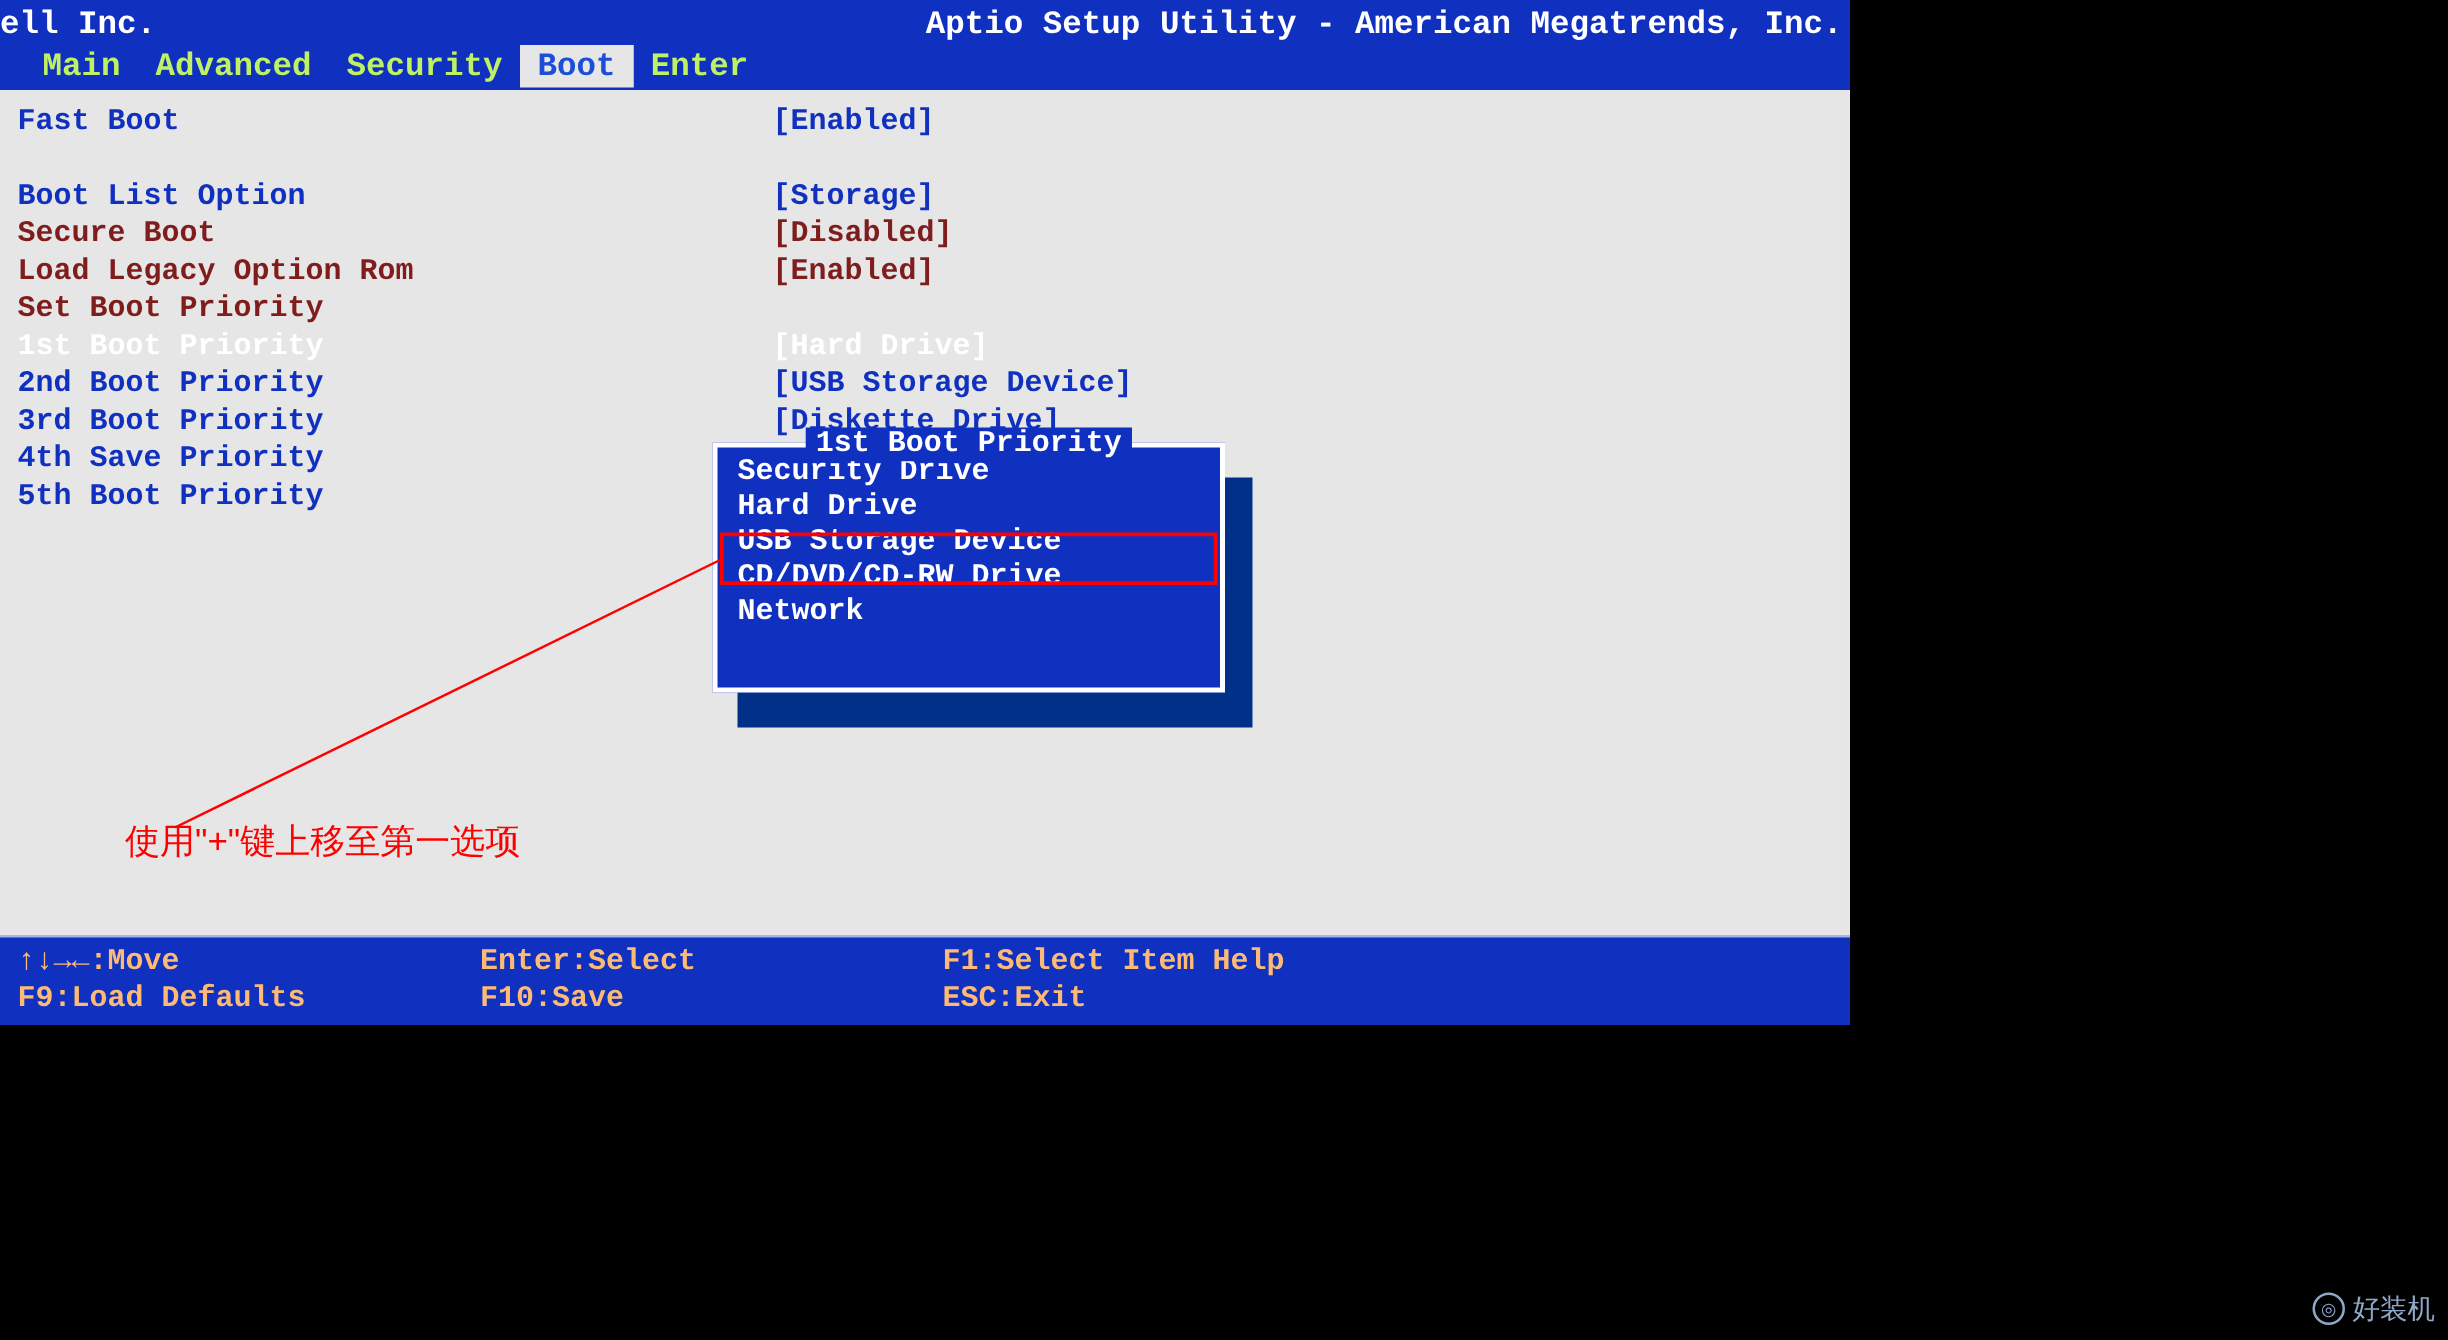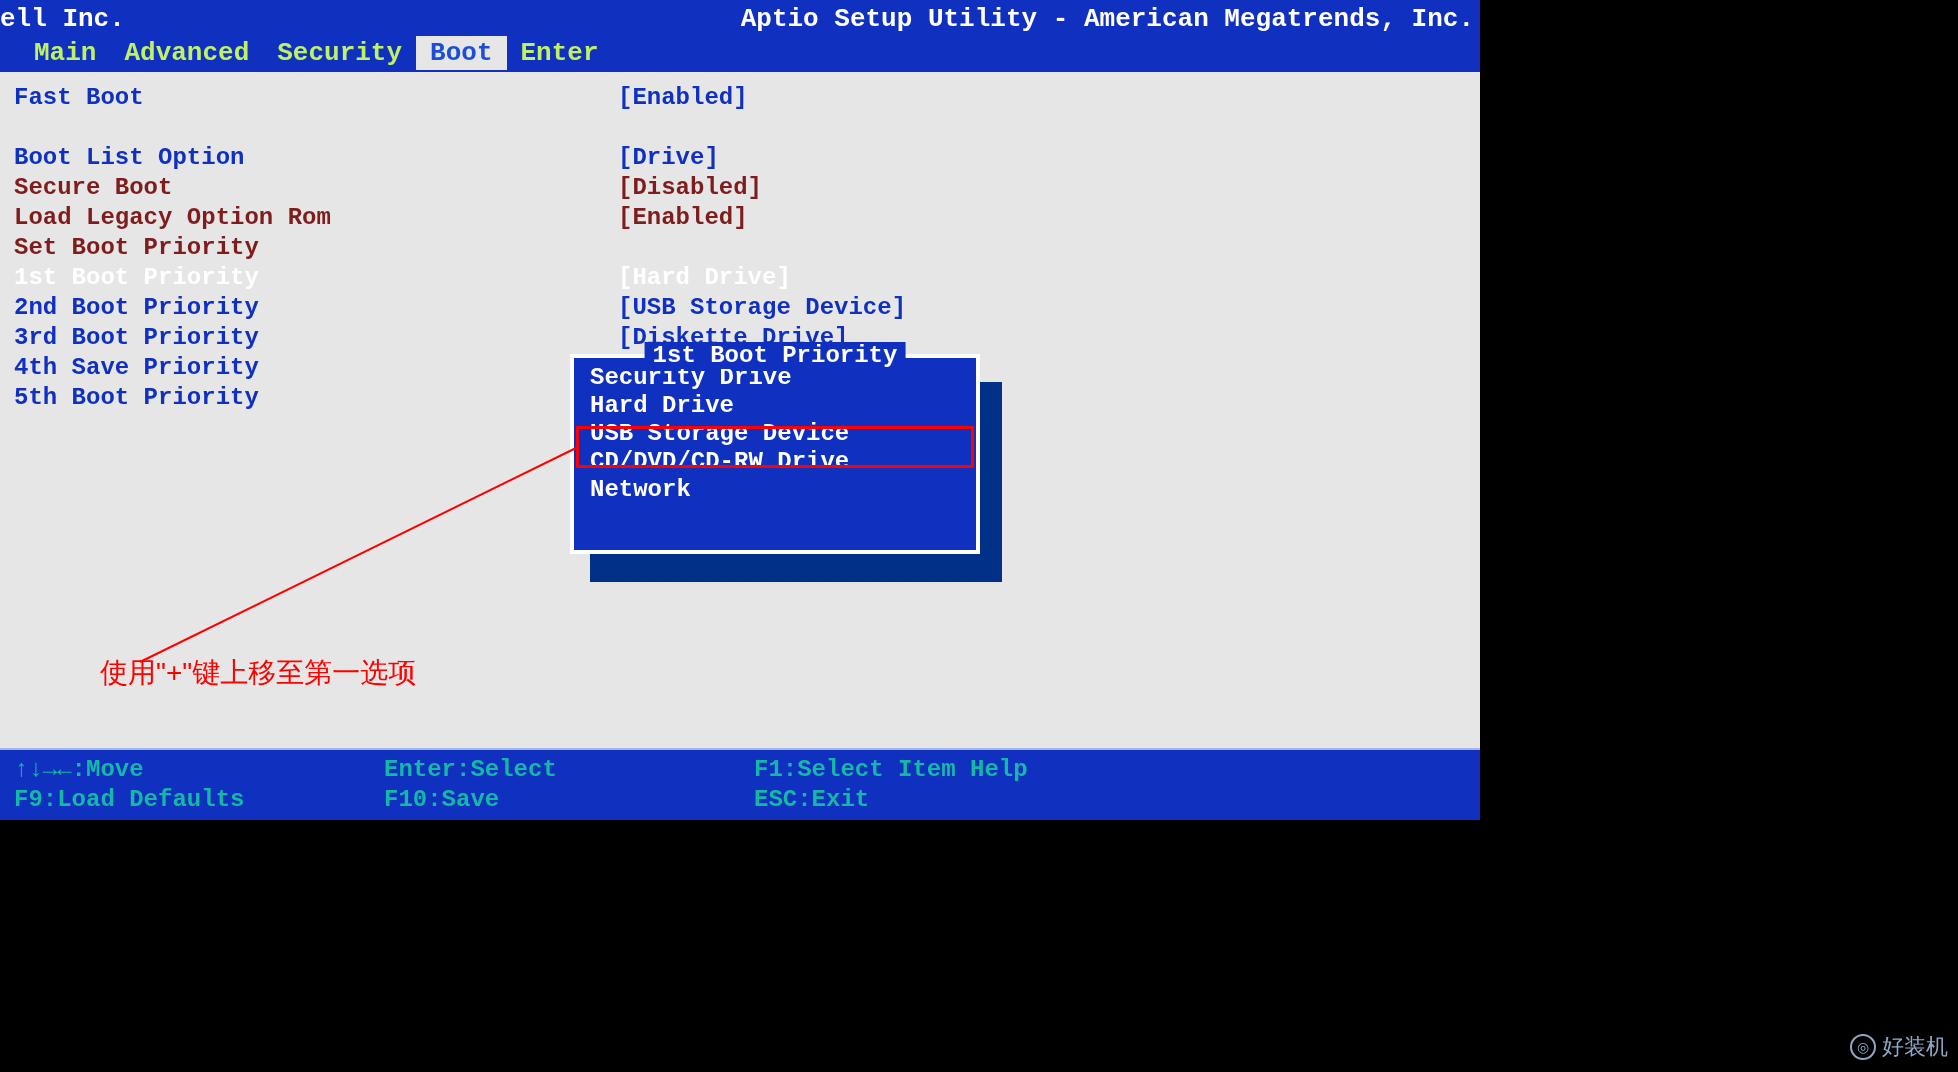--- a/index.html
+++ b/index.html
@@ -136,21 +136,21 @@
     left: 100px;
     top: 582px;
   }
   .footer-bar {
     position: absolute;
     left: 0;
     top: 748px;
     width: 1480px;
     height: 72px;
     background: #1030c0;
-    color: #14b8a6;
+    color: #fdba74;
     padding: 6px 14px;
     border-top: 2px solid #a0b8e8;
   }
   .footer-row { display: flex; height: 30px; }
   .footer-cell { width: 370px; font-size: 24px; }
   .watermark {
     position: absolute;
     right: 10px;
     bottom: 10px;
     color: #8fa8c7;
@@ -193,21 +193,21 @@
 
     <div class="row">
       <span class="label blue-text">Fast Boot</span>
       <span class="value blue-text">[Enabled]</span>
     </div>
 
     <div class="spacer"></div>
 
     <div class="row">
       <span class="label blue-text">Boot List Option</span>
-      <span class="value blue-text">[Drive]</span>
+      <span class="value blue-text">[Storage]</span>
     </div>
 
     <div class="row">
       <span class="label black-text">Secure Boot</span>
       <span class="value black-text">[Disabled]</span>
     </div>
 
     <div class="row">
       <span class="label black-text">Load Legacy Option Rom</span>
       <span class="value black-text">[Enabled]</span>

